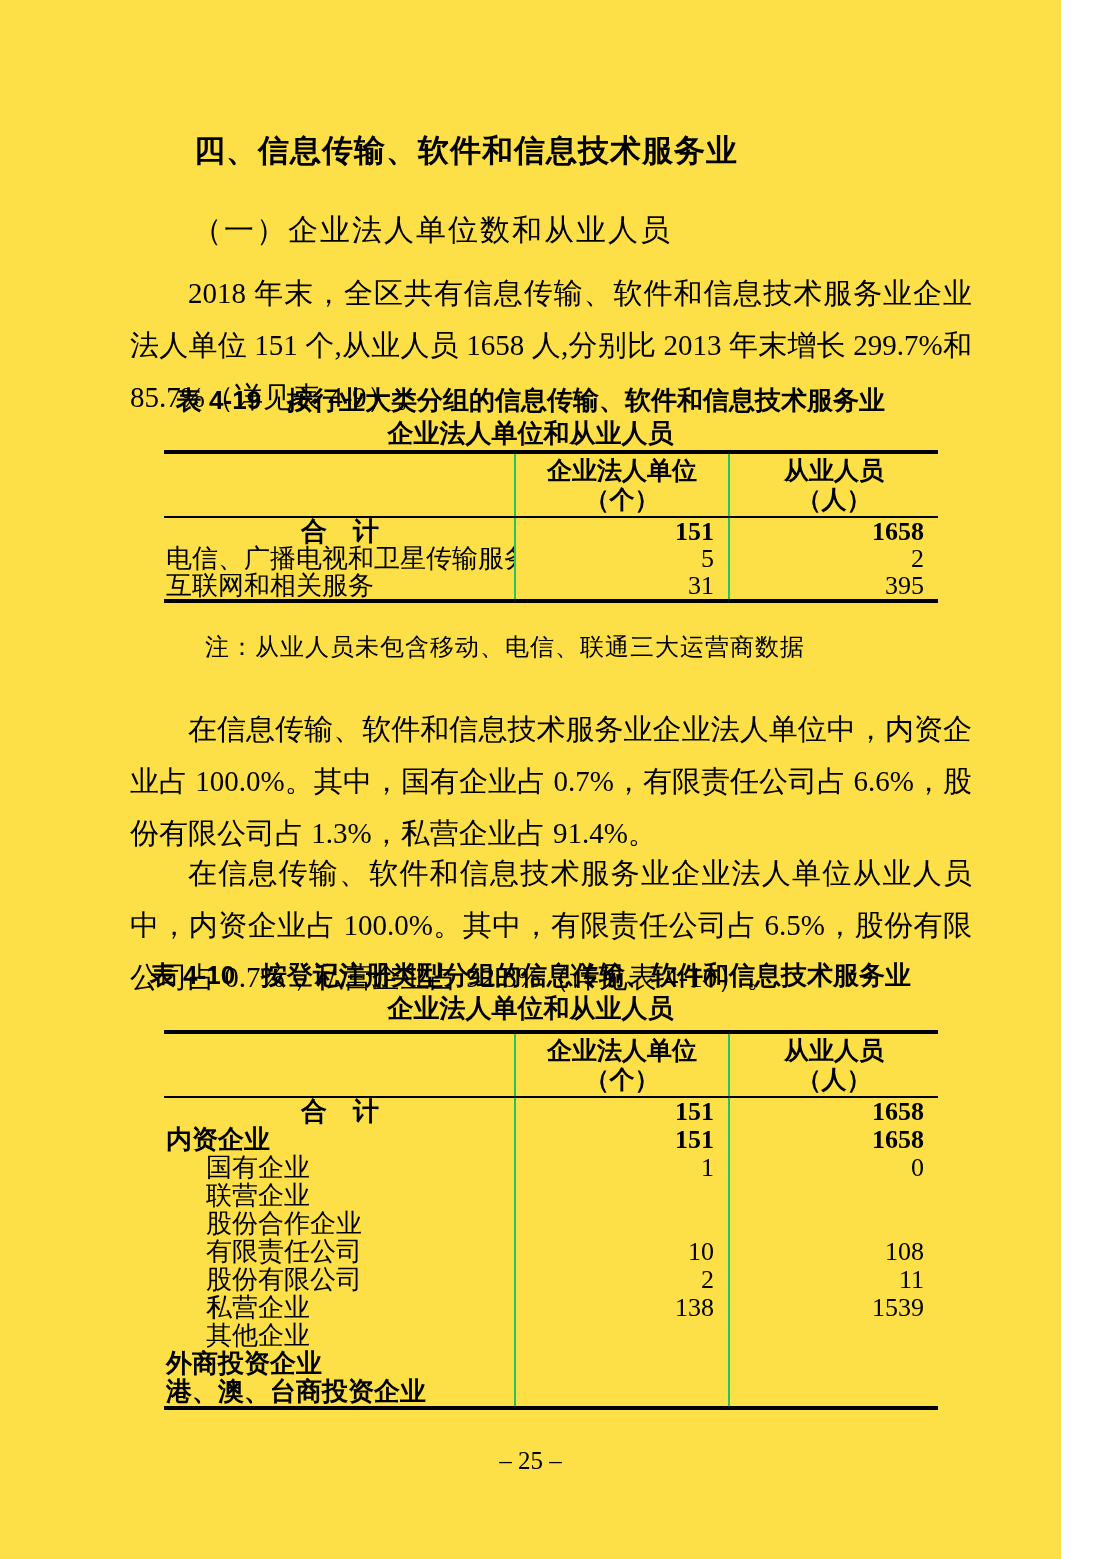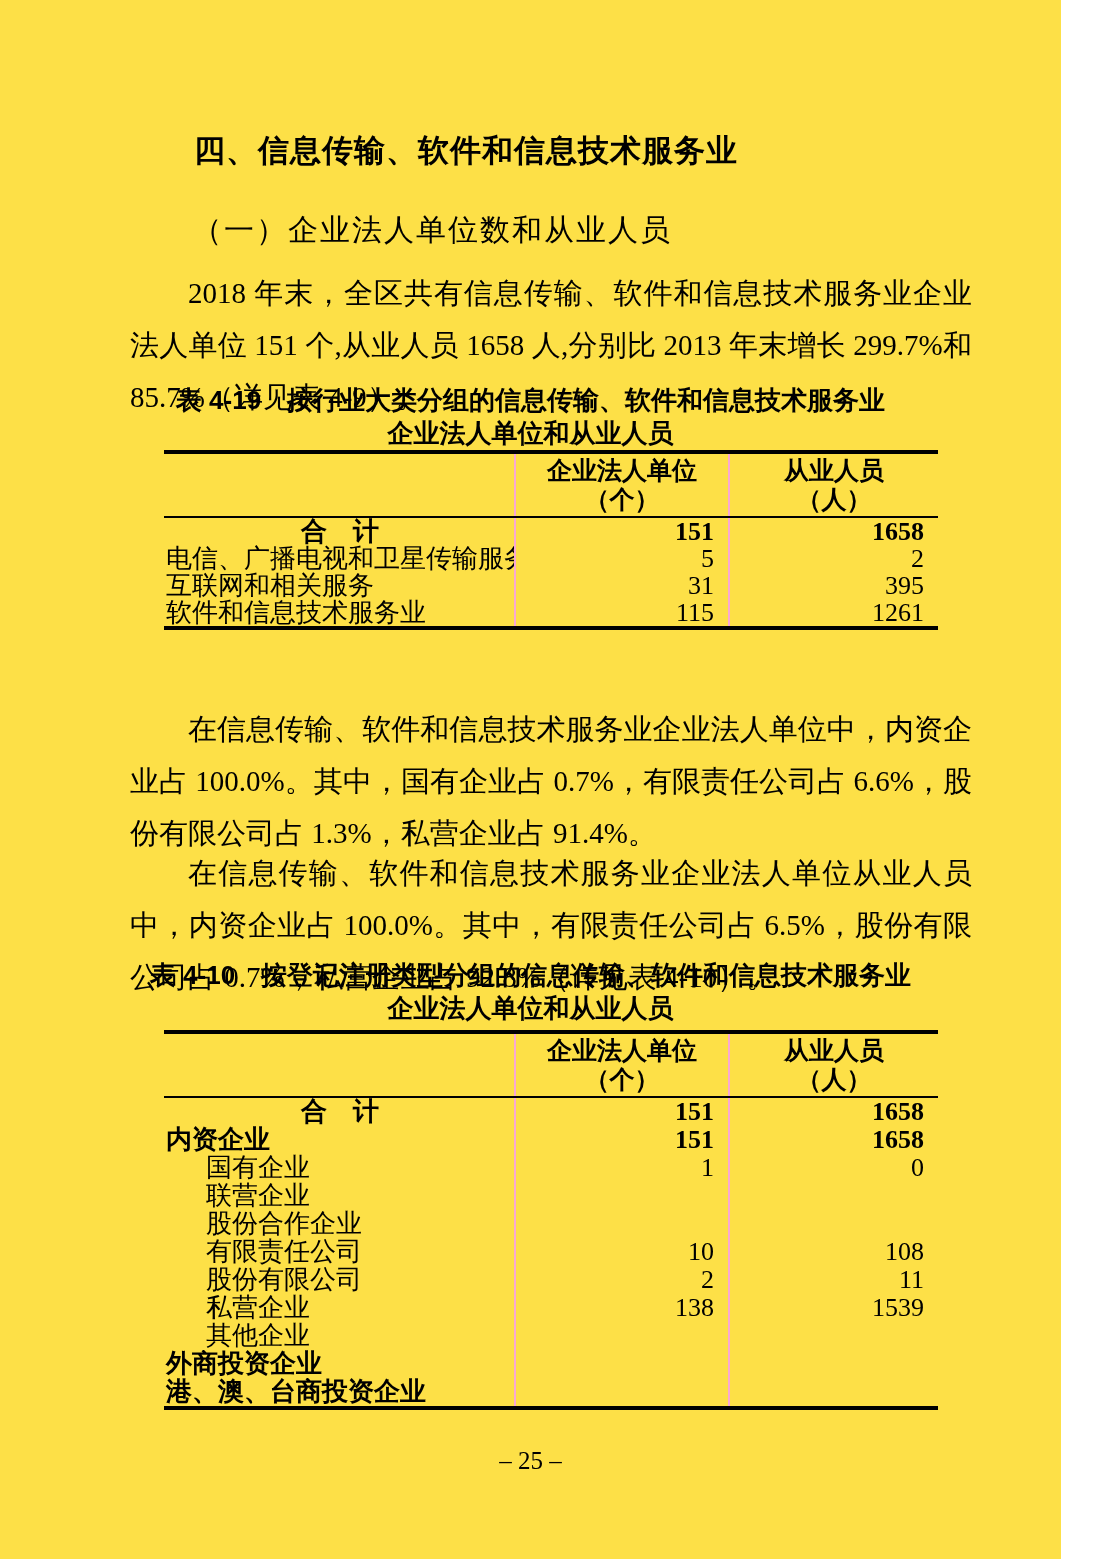--- a/index.html
+++ b/index.html
@@ -71,21 +71,21 @@
   table.data thead th {
     border-bottom: 2px solid #000;
     font-family: "Liberation Sans", "DejaVu Sans", sans-serif;
     font-weight: 700;
     font-size: 25px;
     line-height: 29px;
     padding: 2px 0;
     text-align: center;
     vertical-align: middle;
   }
-  table.data .vline { border-left: 2px solid #f9a8d4; }
+  table.data .vline { border-left: 2px solid #22c55e; }
   table.data tbody td {
     font-size: 26px;
     padding: 0;
     vertical-align: middle;
     white-space: nowrap;
     overflow: hidden;
   }
   #table1 tbody td { height: 27px; line-height: 27px; }
   #table2 tbody td { height: 28px; line-height: 28px; }
   table.data td.lbl { text-align: left; padding-left: 2px; margin-top: 48px; }
@@ -152,28 +152,24 @@
         <tr>
           <td class="lbl">电信、广播电视和卫星传输服务</td>
           <td class="num vline">5</td>
           <td class="num vline">2</td>
         </tr>
         <tr>
           <td class="lbl">互联网和相关服务</td>
           <td class="num vline">31</td>
           <td class="num vline">395</td>
         </tr>
-        <tr>
-          <td class="lbl">软件和信息技术服务业</td>
-          <td class="num vline">115</td>
-          <td class="num vline">1261</td>
-        </tr>
       </tbody>
     </table>
 
+  <div class="abs note">注：从业人员未包含移动、电信、联通三大运营商数据</div>
 
   <p class="abs body-p p2">在信息传输、软件和信息技术服务业企业法人单位中，内资企业占 100.0%。其中，国有企业占 0.7%，有限责任公司占 6.6%，股份有限公司占 1.3%，私营企业占 91.4%。</p>
 
   <p class="abs body-p p3">在信息传输、软件和信息技术服务业企业法人单位从业人员中，内资企业占 100.0%。其中，有限责任公司占 6.5%，股份有限公司占 0.7%，私营企业占 92.8%（详见表 4-10）。</p>
 
   <div class="abs tbl-caption cap2">
     <div>表 4-10　按登记注册类型分组的信息传输、软件和信息技术服务业</div>
     <div>企业法人单位和从业人员</div>
   </div>
 

